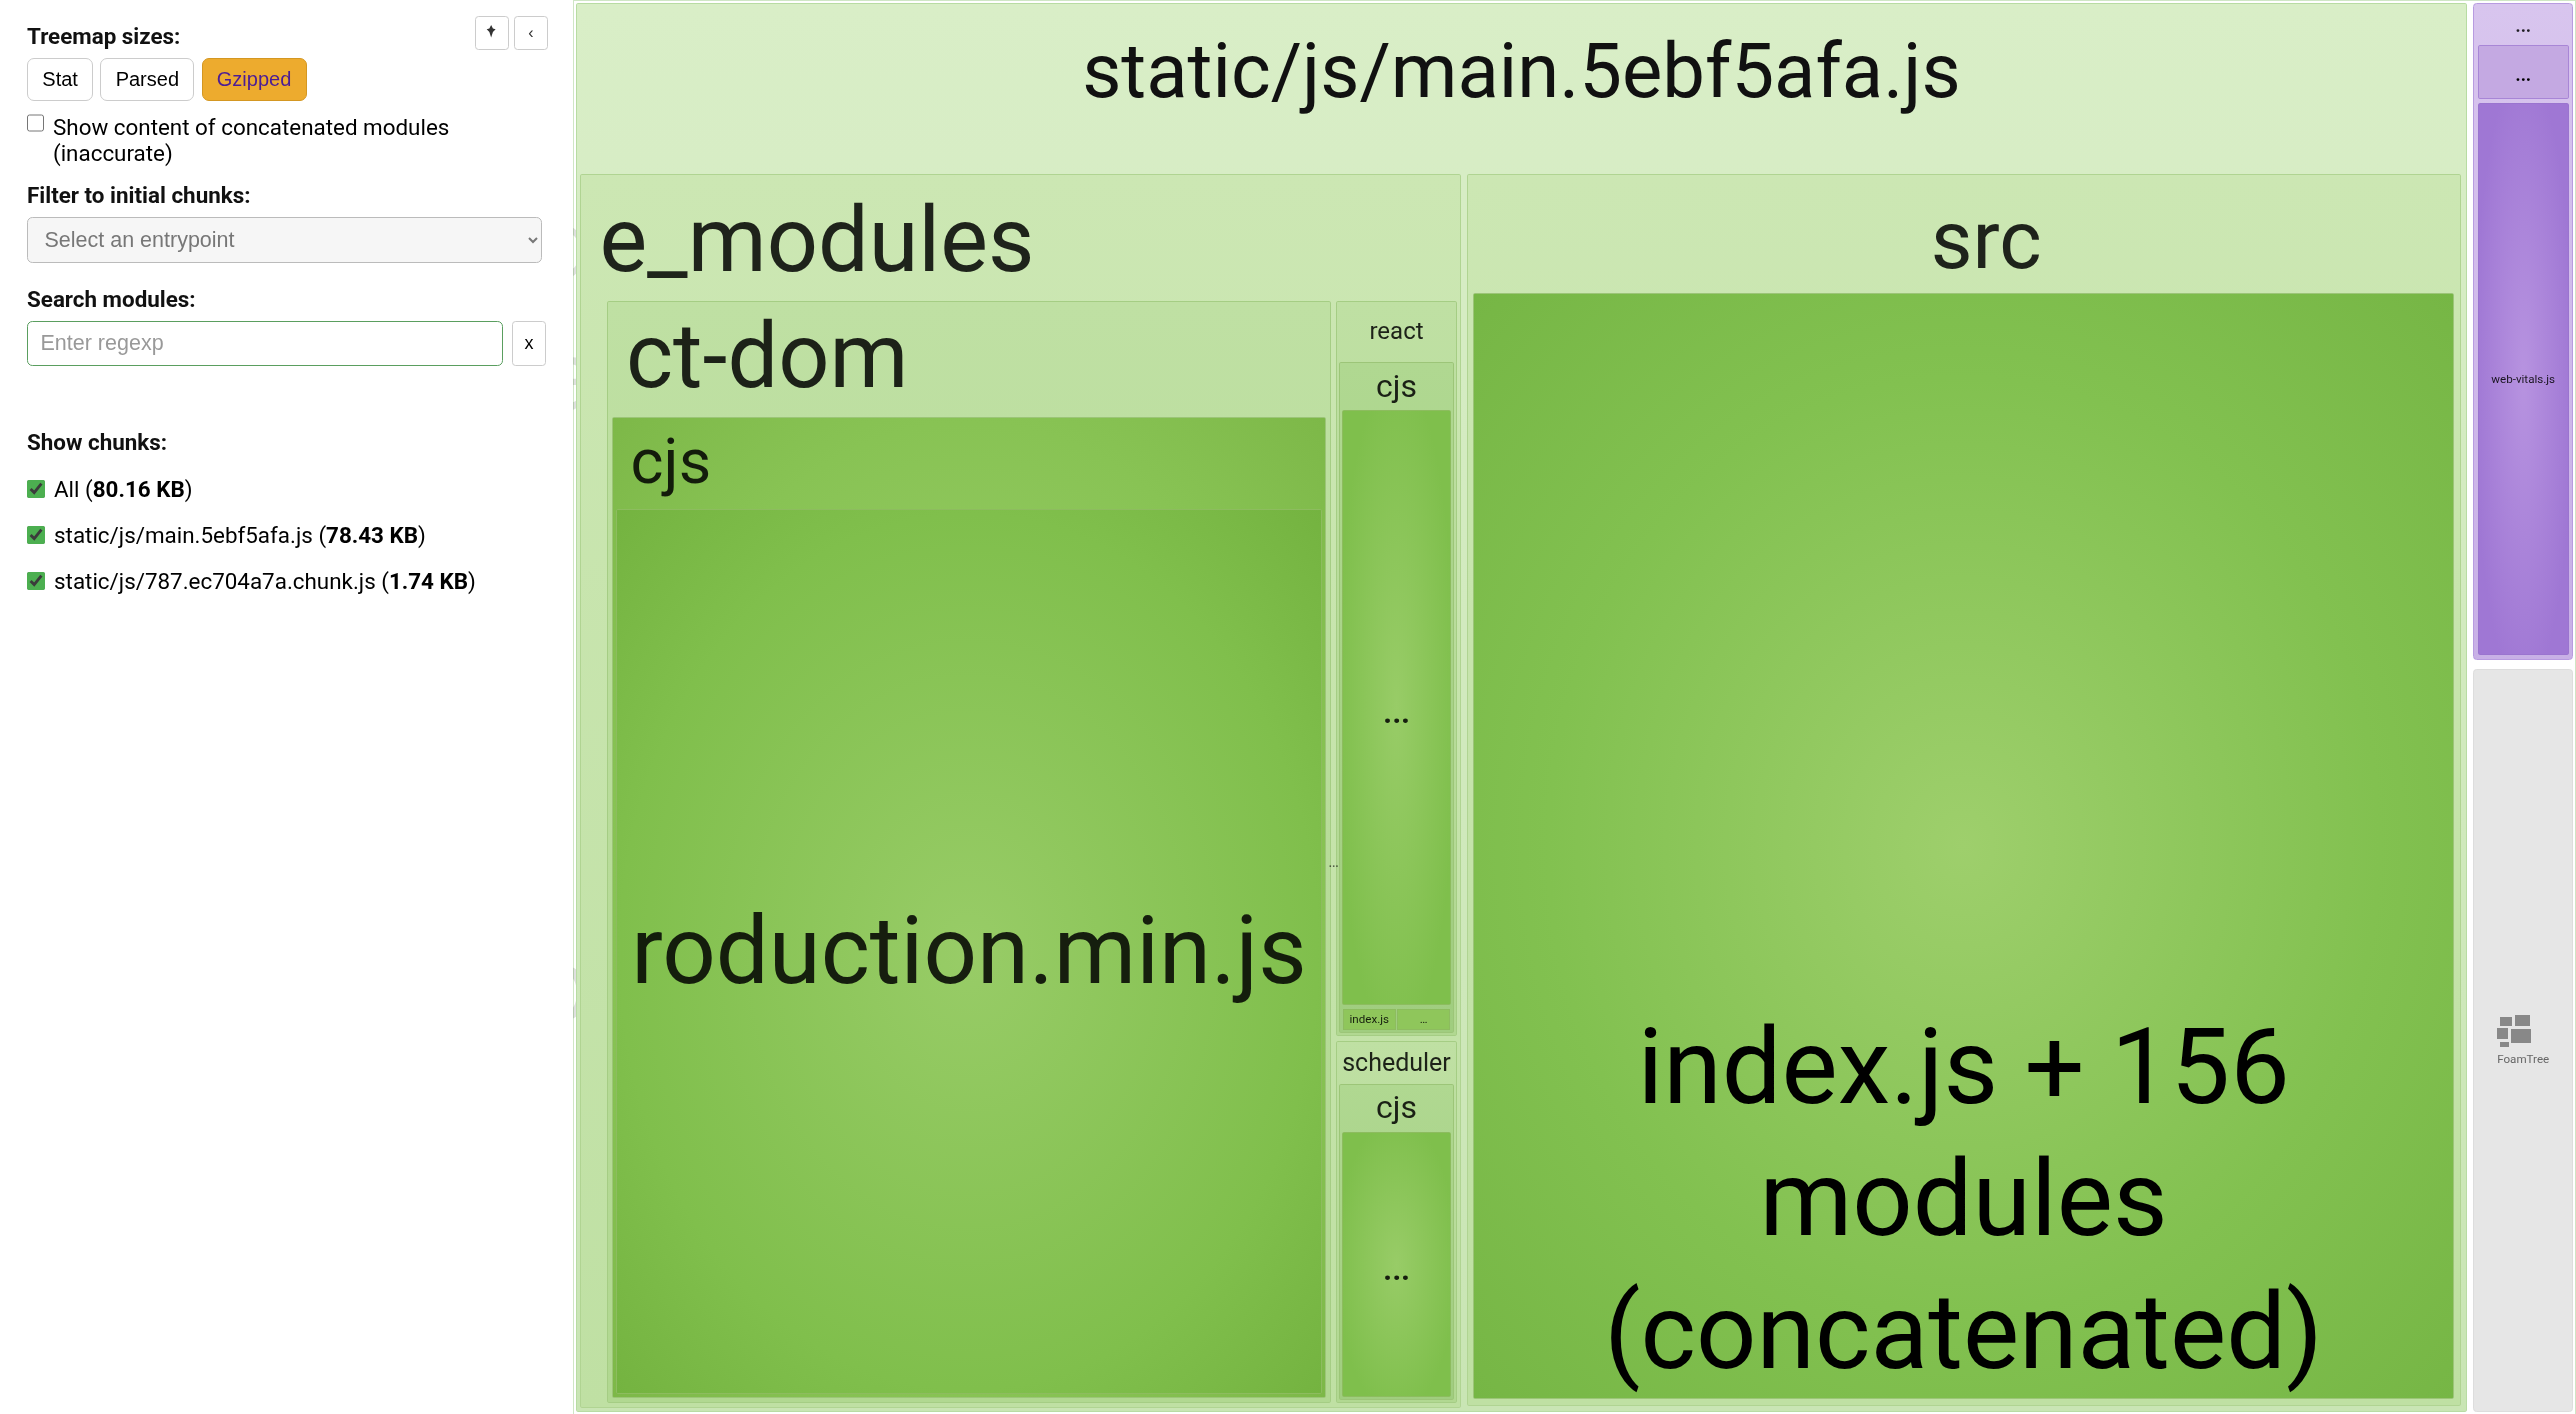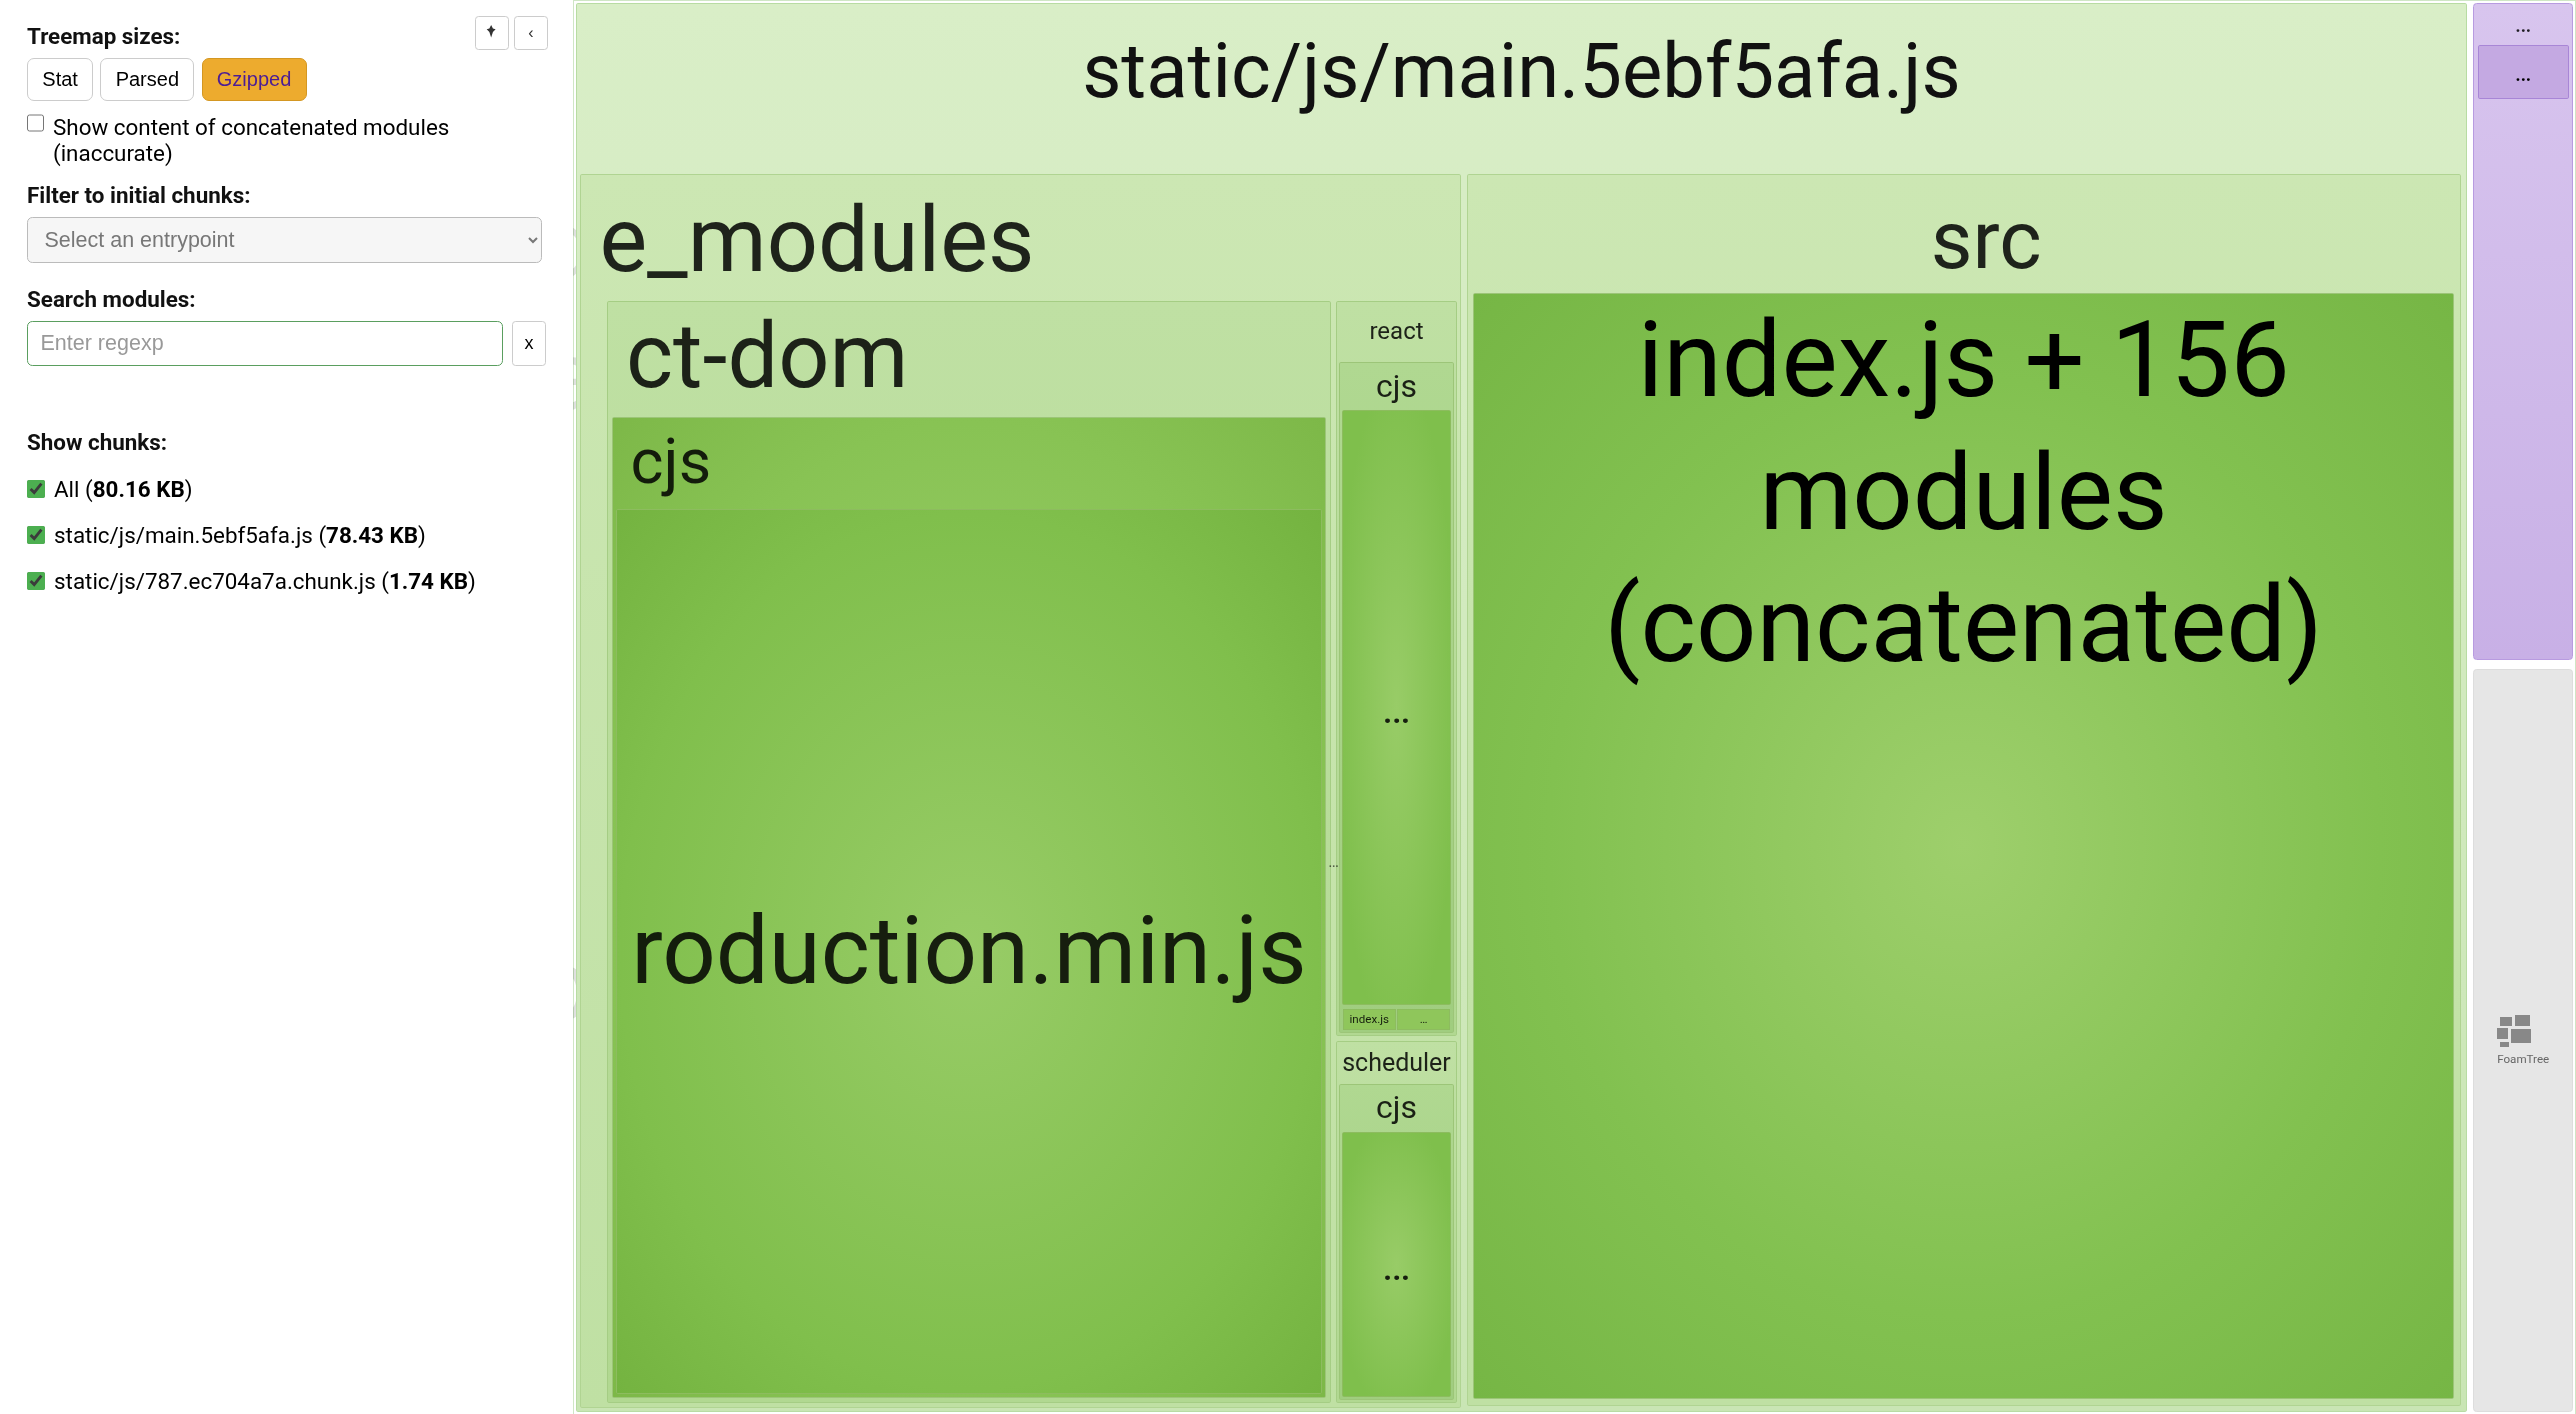--- a/index.html
+++ b/index.html
@@ -373,21 +373,21 @@
       color: rgba(0,0,0,0.85);
       margin-left: 45px;
     }
     .index-box {
       flex: 1;
       margin: 5.4px;
       border: 1.8px solid #9cc578;
       background: radial-gradient(ellipse at center, #9ecf6c 0%, #82c150 60%, #76b645 100%);
       border-radius: 1.8px;
       display: flex;
-      align-items: flex-start;
+      align-items: flex-end;
       justify-content: center;
     }
     .index-text {
       font-size: 106px;
       line-height: 1.25;
       color: #000;
       text-align: center;
     }
     .right-sidebar {
       position: absolute;
@@ -575,20 +575,21 @@
             </div>
           </div>
         </div>
       </div>
     </div>
 
     <div class="right-sidebar">
       <div class="chunk2-box">
         <div class="chunk2-title">…</div>
         <div class="chunk2-sub1">…</div>
+        <div class="chunk2-main">web-vitals.js</div>
       </div>
       <div class="foamtree-box">
         <div class="foamtree-logo">
           <div class="foamtree-squares">
             <div class="sq" style="width:12.5px;height:9px;left:2.7px;top:1.8px;"></div>
             <div class="sq" style="width:14.3px;height:11.6px;left:18px;top:0px;"></div>
             <div class="sq" style="width:10.8px;height:10.8px;left:0px;top:13.4px;"></div>
             <div class="sq" style="width:20px;height:14.3px;left:13.4px;top:14.3px;"></div>
             <div class="sq" style="width:9px;height:5.4px;left:2.7px;top:27px;"></div>
           </div>

